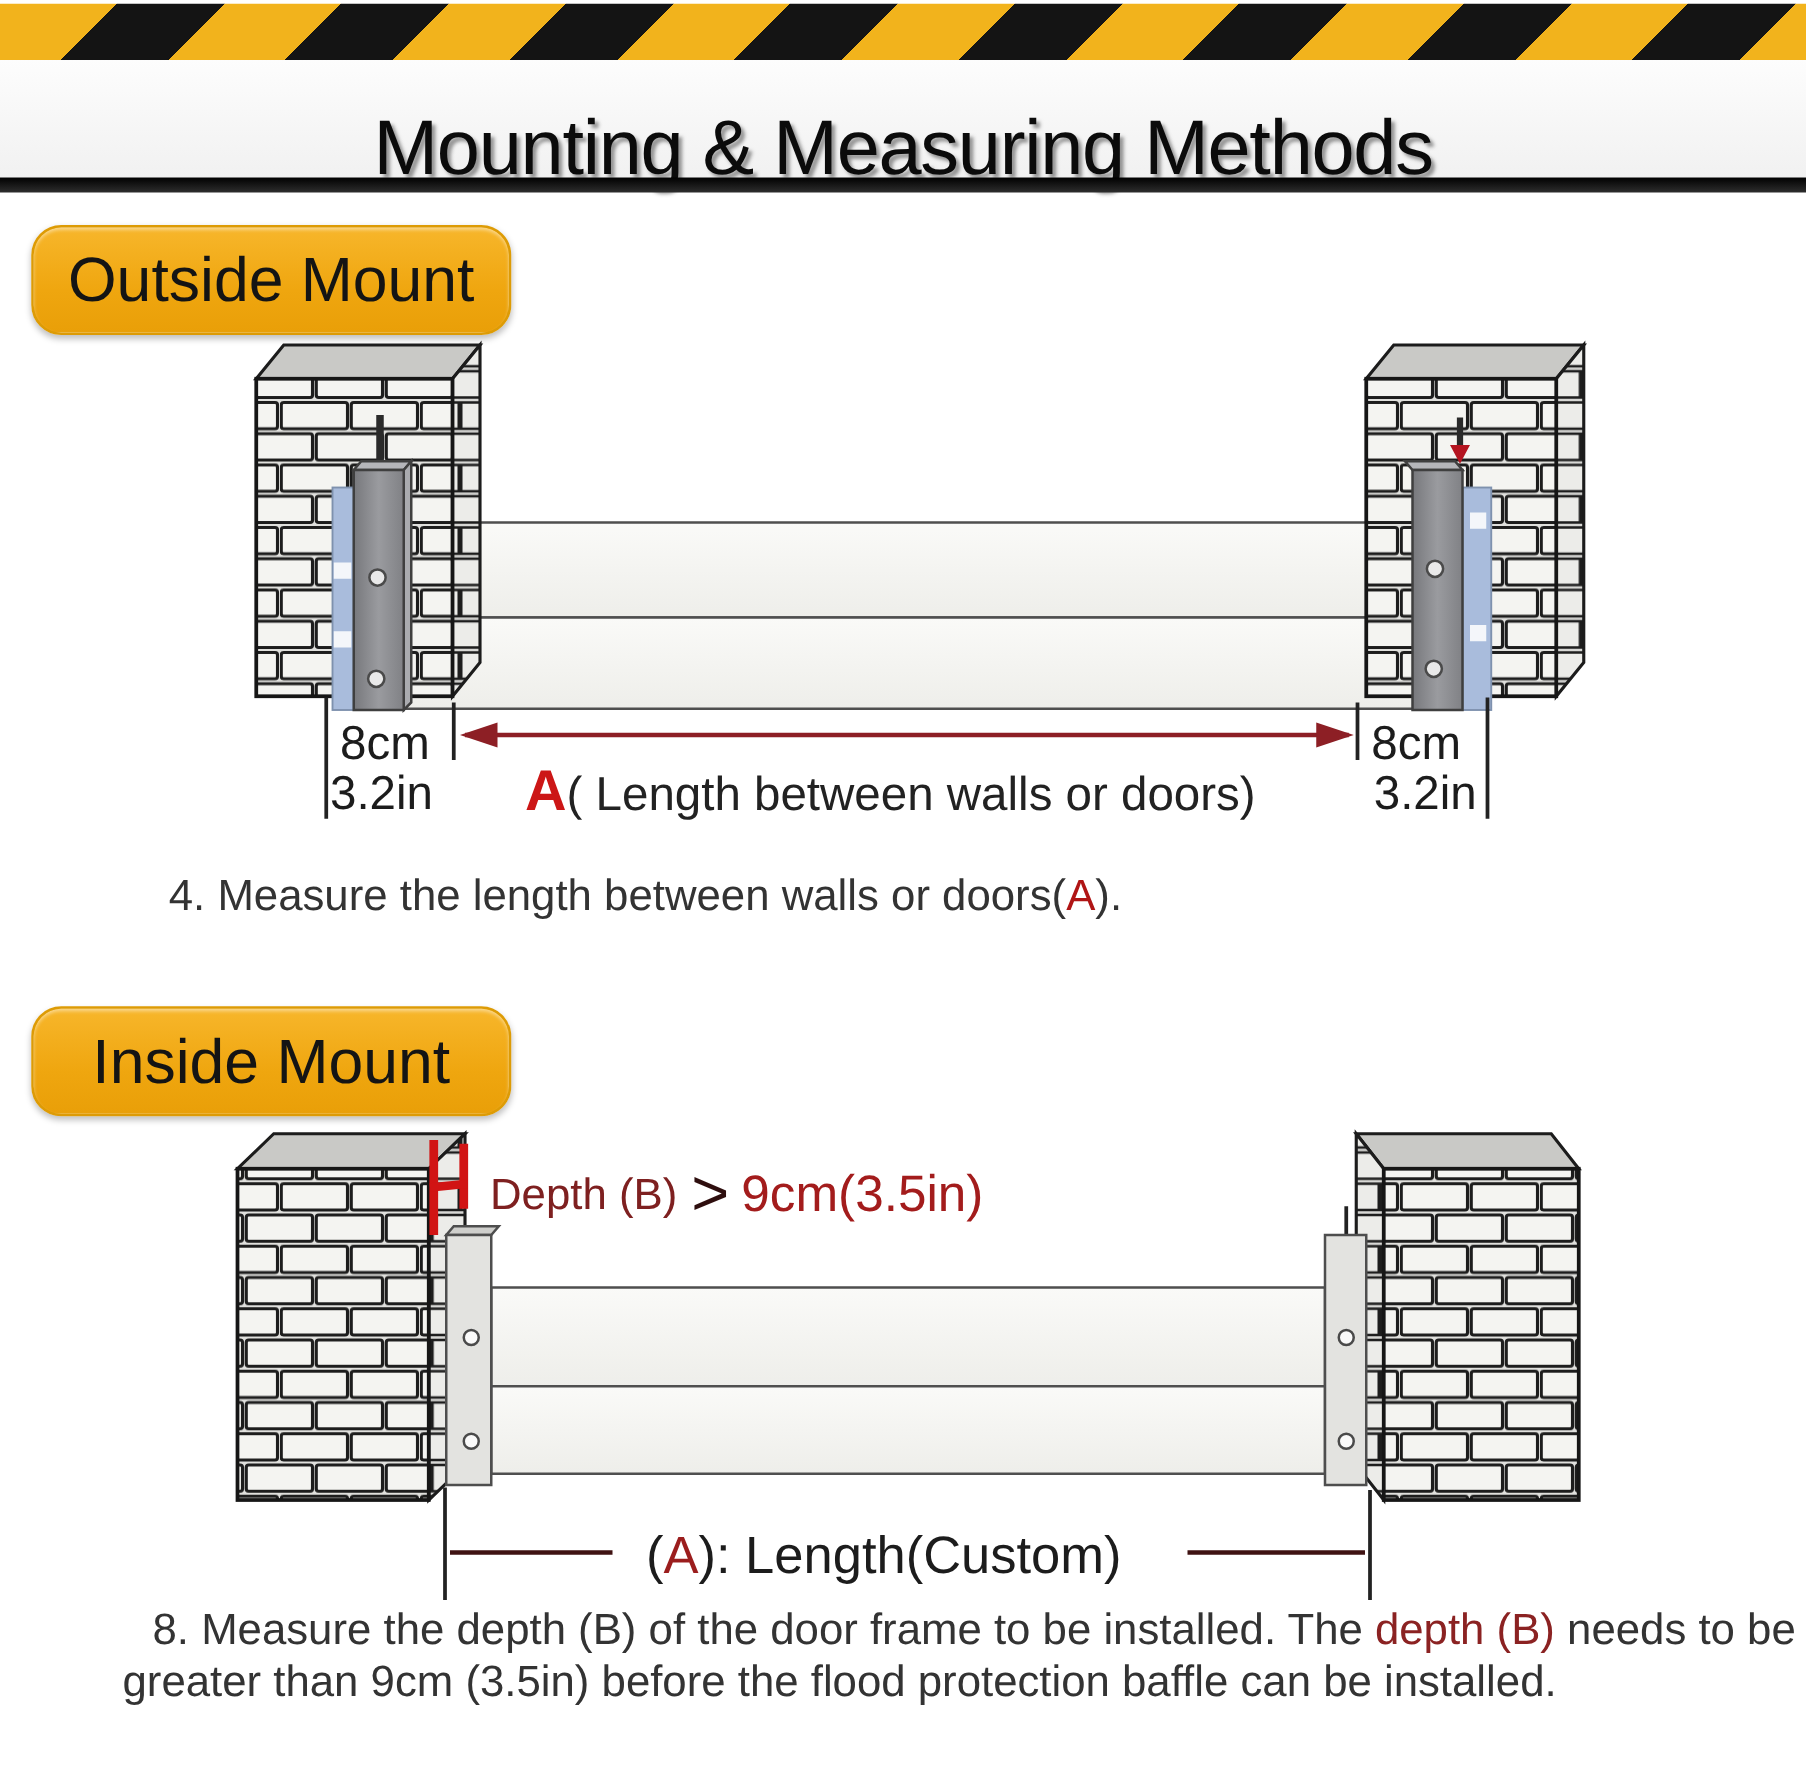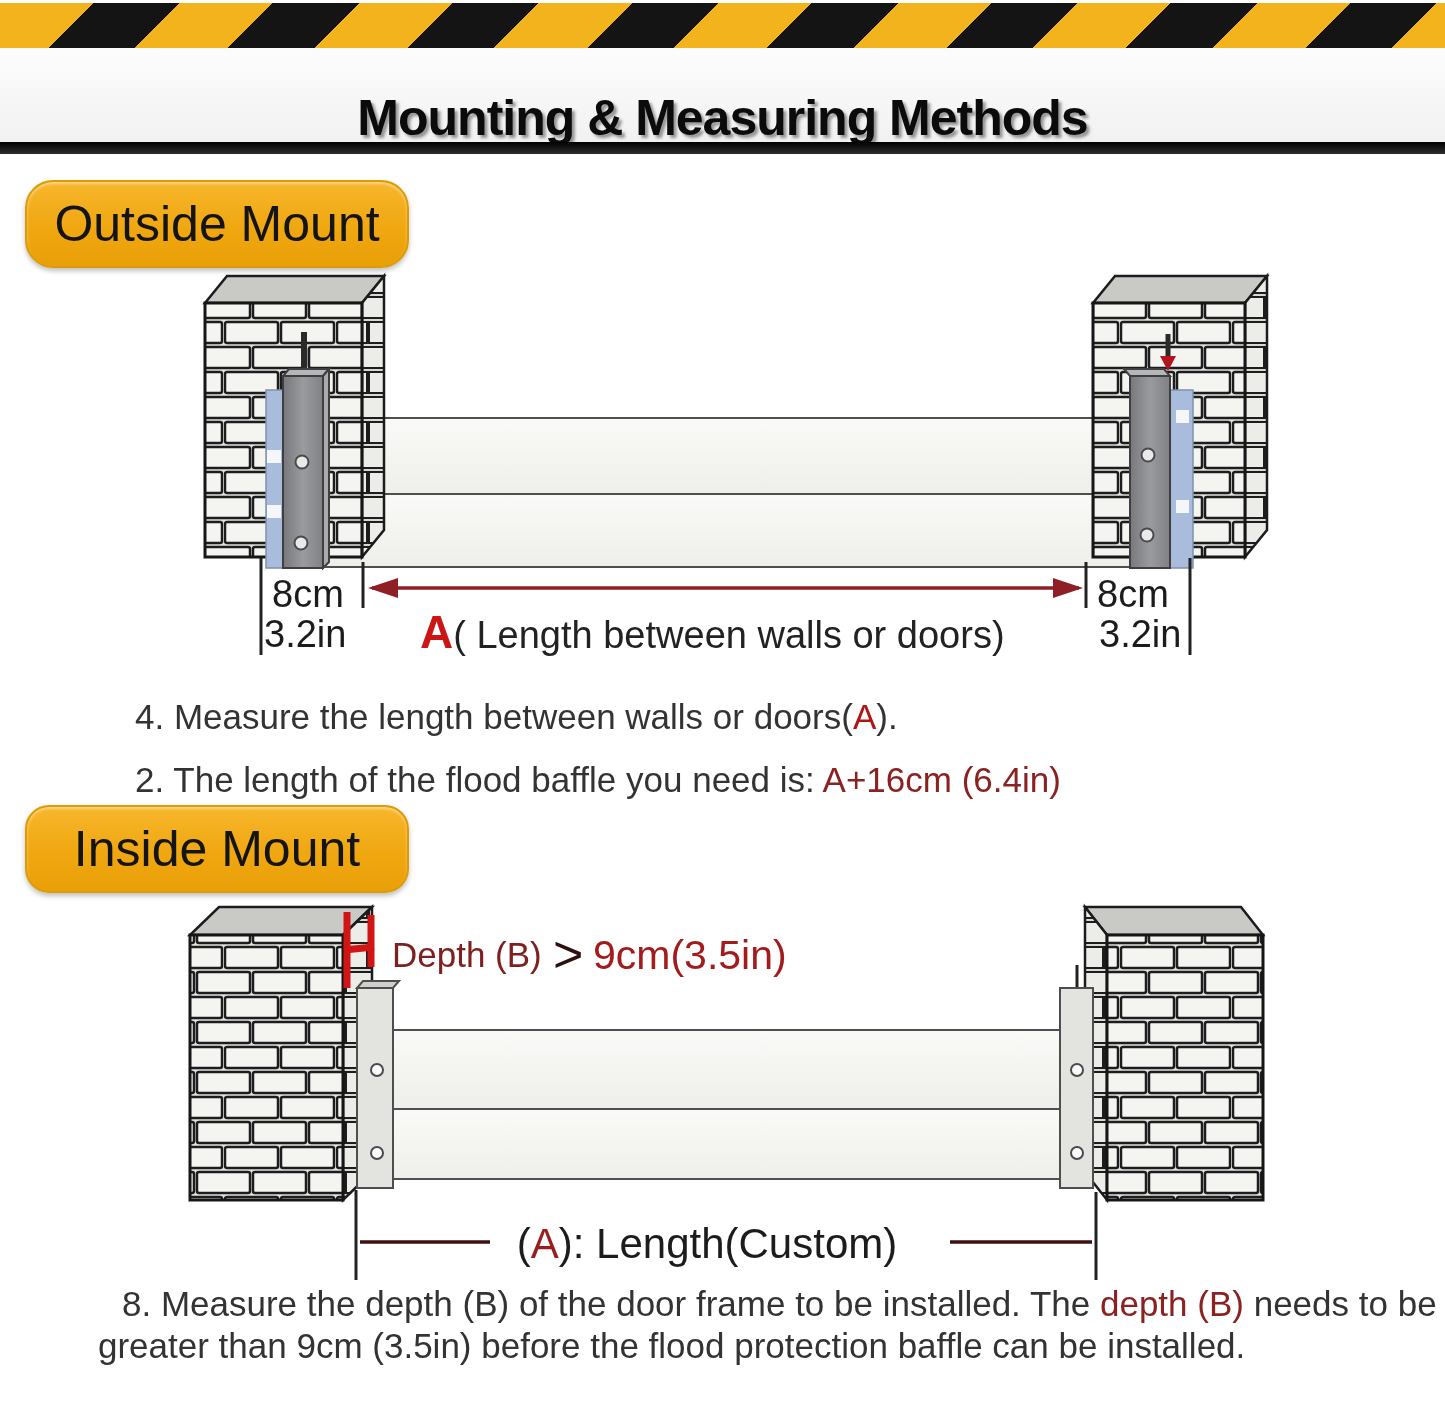--- a/index.html
+++ b/index.html
@@ -5,33 +5,33 @@
   html,body{margin:0;padding:0;background:#fff;}
   #page{position:relative;width:1445px;height:1421px;background:#ffffff;overflow:hidden;
         font-family:"Liberation Sans", sans-serif;}
 
   
   .hazard{position:absolute;top:3px;left:0;width:1445px;height:45px;
           background:repeating-linear-gradient(135deg,#f2b31c 0 66px,#141414 66px 127px);}
   .titleband{position:absolute;top:48px;left:0;width:1445px;height:94px;
              background:linear-gradient(180deg,#fdfdfd,#f1f1f1);
              display:flex;align-items:center;justify-content:center;}
-  .title{font-size:50px;font-weight:bold;color:#0b0b0b;letter-spacing:-1px;
+  .title{font-size:62px;font-weight:normal;color:#0b0b0b;letter-spacing:-1px;
          text-shadow:3px 3px 3px rgba(70,70,70,0.55);margin-top:46px;}
   .blackbar{position:absolute;top:142px;left:0;width:1445px;height:12px;
             background:linear-gradient(180deg,#000,#2e2e2e);}
 
   
   .badge{position:absolute;left:25px;width:380px;height:84px;border-radius:24px;
          background:linear-gradient(180deg,#f7b62b 0%,#efa60f 60%,#e99f08 100%);
          border:2px solid #dd9b05;
          box-shadow:0 3px 5px rgba(0,0,0,0.25), inset 0 2px 3px rgba(255,255,255,0.45);
          display:flex;align-items:center;justify-content:center;
          font-size:50px;color:#141414;}
-  .badge.outside{top:180px;border-radius:28px;}
+  .badge.outside{top:180px;}
   .badge.inside{top:805px;text-align:right;}
 
   
   svg{position:absolute;left:0;display:block;}
   #svg-outside{top:270px;}
   #svg-inside{top:895px;}
   text{font-family:"Liberation Sans", sans-serif;}
 
   
   .instr{position:absolute;color:#333;font-size:35px;}
@@ -145,21 +145,20 @@
       <text x="272" y="337" font-size="38" fill="#1c1c1c">8cm</text>
       <text x="264" y="377" font-size="38" fill="#1c1c1c">3.2in</text>
       <text x="1097" y="337" font-size="38" fill="#1c1c1c">8cm</text>
       <text x="1099" y="377" font-size="38" fill="#1c1c1c">3.2in</text>
       <text x="420" y="378"><tspan font-size="46" font-weight="bold" fill="#cc1616">A</tspan><tspan font-size="38" fill="#222">( Length between walls or doors)</tspan></text>
     </g>
   </svg>
 
   <div class="instr instr-outside">
     <p><span>4. Measure the length between walls or doors(</span><span class="red-a">A</span><span>).</span></p>
-    <p><span>2. The length of the flood baffle you need is: </span><span class="maroon">A+16cm (6.4in)</span><span></span></p>
   </div>
 
   <div class="badge inside">
     <span>Inside Mount</span>
   </div>
 
   <svg id="svg-inside" width="1445" height="395" viewBox="0 0 1445 395">
 
     <g stroke="#4f4f4f" stroke-width="2">
       <rect x="393" y="135" width="667" height="79" fill="url(#panelGrad)"></rect>

